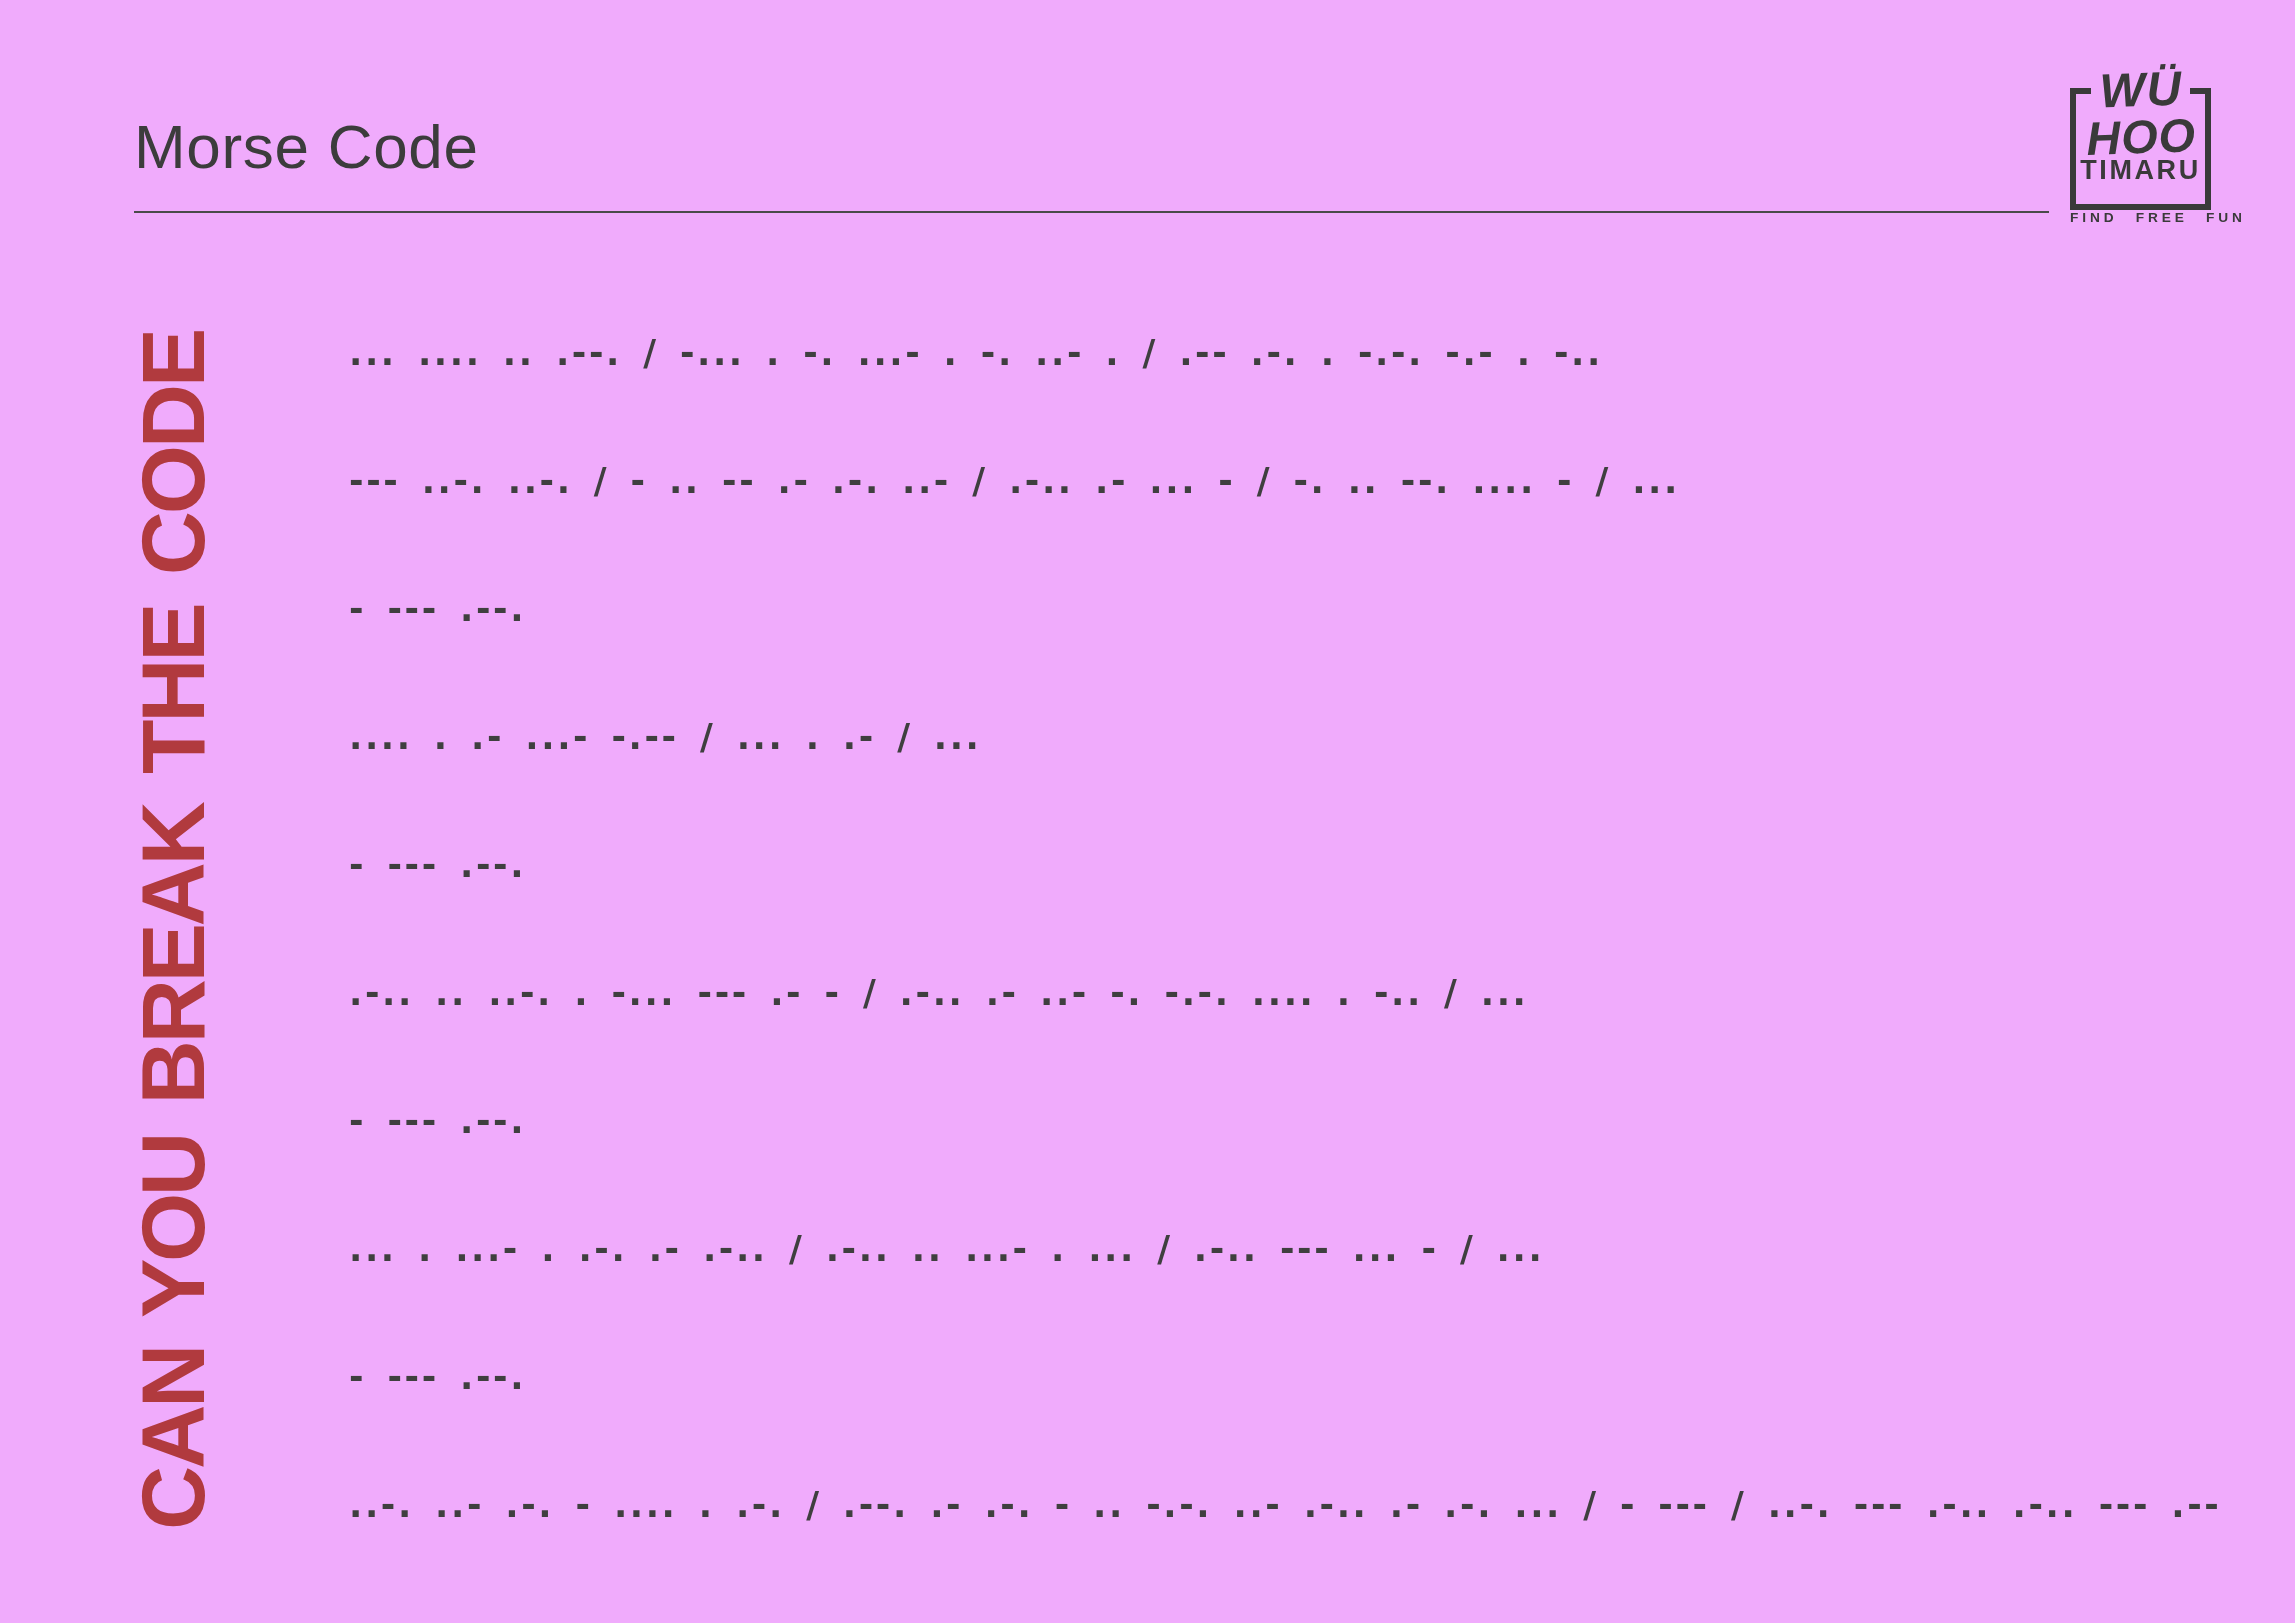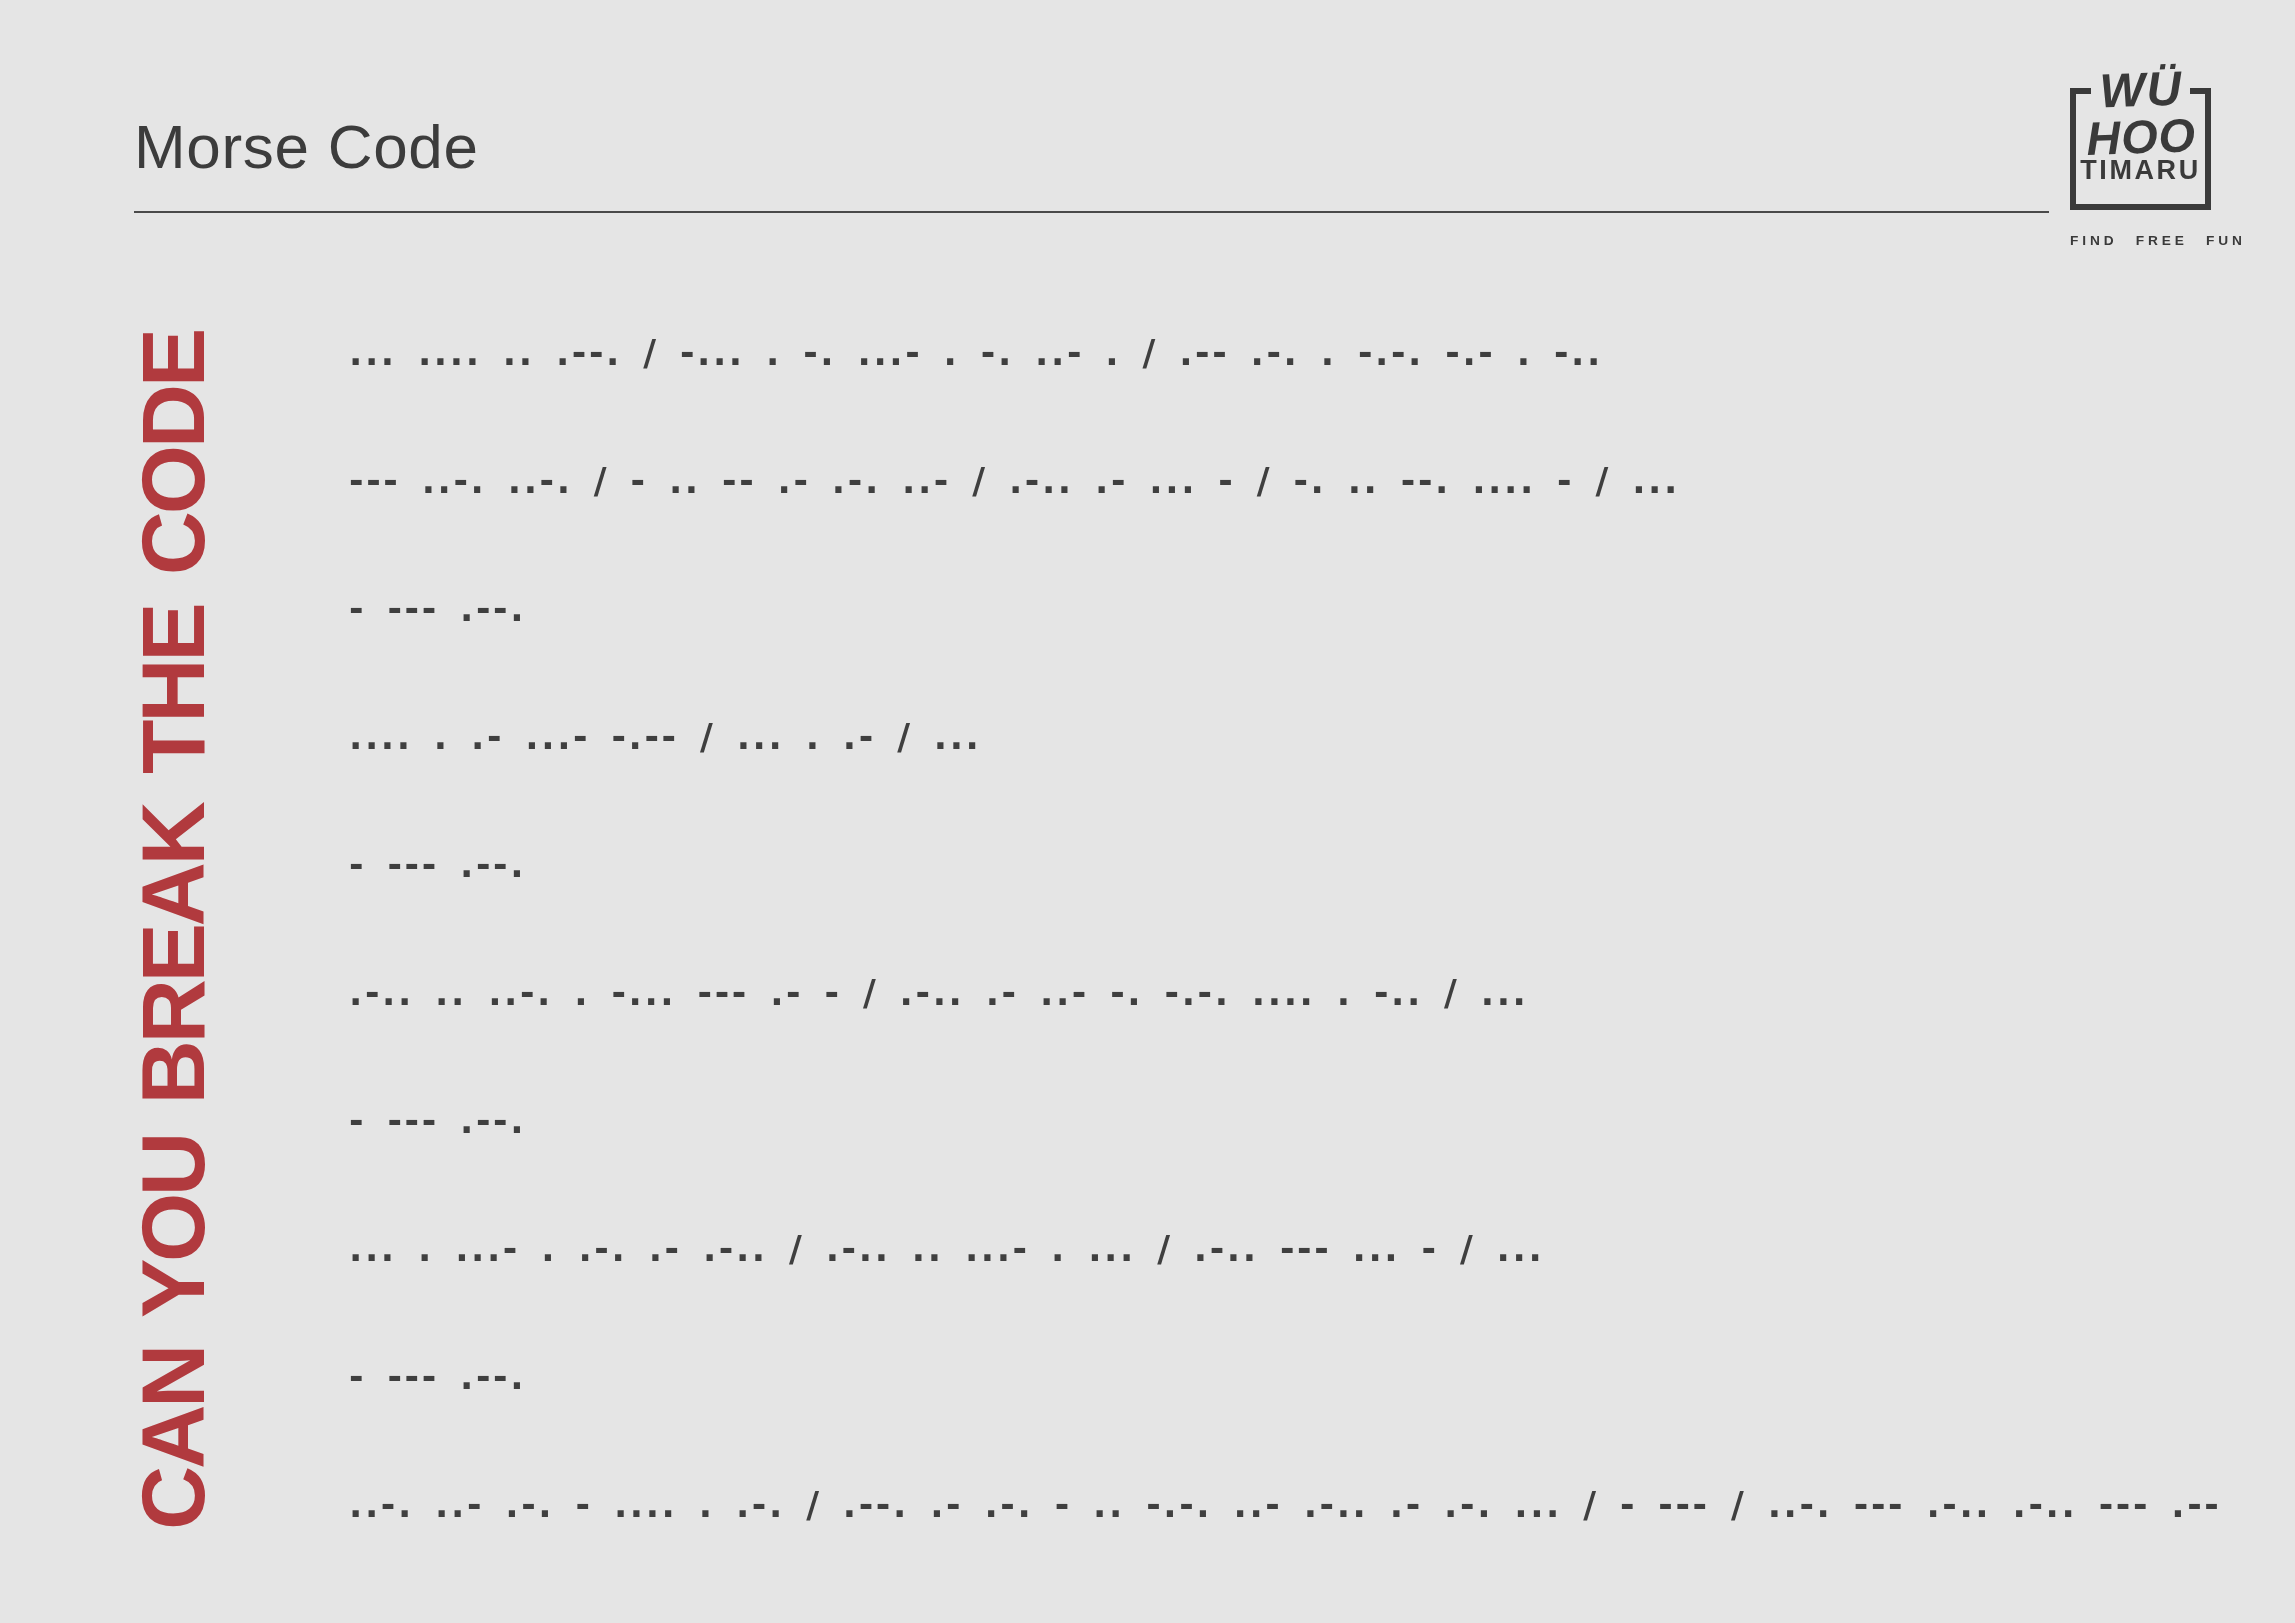--- a/index.html
+++ b/index.html
@@ -1,18 +1,18 @@
 <!DOCTYPE html>
 <html style="font-size:10.5px"><head>
 <meta charset="utf-8">
 <style>
   * { margin:0; padding:0; box-sizing:border-box; }
   html,body { width:2295px; height:1623px; background:#fefefe; overflow:hidden;
               font-family:"Liberation Sans", sans-serif; }
-  .page { position:relative; width:2295px; height:1623px; background:#e5e5e5; }
+  .page { position:relative; width:2295px; height:1623px; background:#f0abfc; }
 
   
   .title { position:absolute; left:134px; top:111px; font-size:62px; font-weight:400;
            color:#3c3c3c; letter-spacing:0.7px; }
   .rule  { position:absolute; left:134px; top:211px; width:1915px; height:2px;
            background:#4a4a4a; }
 
   
   .logo { position:absolute; left:2070px; top:71px; width:141px; color:#3a3a3a; }
   .logo-box { position:relative; width:141px; height:139px; }
@@ -21,21 +21,21 @@
   .edge-right  { right:0; top:17px; width:5.9px;  height:122px; }
   .edge-bottom { left:0;  bottom:0; width:100%; height:5.9px; }
   .edge-top-l  { left:0;  top:17px; width:21px; height:5.9px; }
   .edge-top-r  { right:0; top:17px; width:21px; height:5.9px; }
   .logo-wu  { position:absolute; top:-9.2px; left:50%; transform:translateX(-50%) rotate(-2deg);
               font-size:48px; font-weight:bold; font-style:italic; letter-spacing:1.3px; }
   .logo-hoo { position:absolute; top:38px;  left:50%; transform:translateX(-50%) rotate(-2deg);
               font-size:47px; font-weight:bold; font-style:italic; letter-spacing:0.7px; }
   .logo-timaru { position:absolute; top:84px; left:50%; transform:translateX(-50%);
                  font-size:27px; font-weight:bold; letter-spacing:2.6px; }
-  .logo-tagline { margin-top:23px; font-size:13.7px; font-weight:bold;
+  .logo-tagline { margin-top:0; font-size:13.7px; font-weight:bold;
                   letter-spacing:3.9px; word-spacing:10.5px; white-space:nowrap; }
 
   
   .vertical-text { position:absolute; left:122px; top:1530px;
                    transform:rotate(-90deg); transform-origin:0 0;
                    white-space:nowrap; font-size:89px; font-weight:bold;
                    letter-spacing:-3.3px; word-spacing:9.2px; color:#b13a3e; }
 
   
   .morse-area { position:absolute; left:349px; top:289px; }

